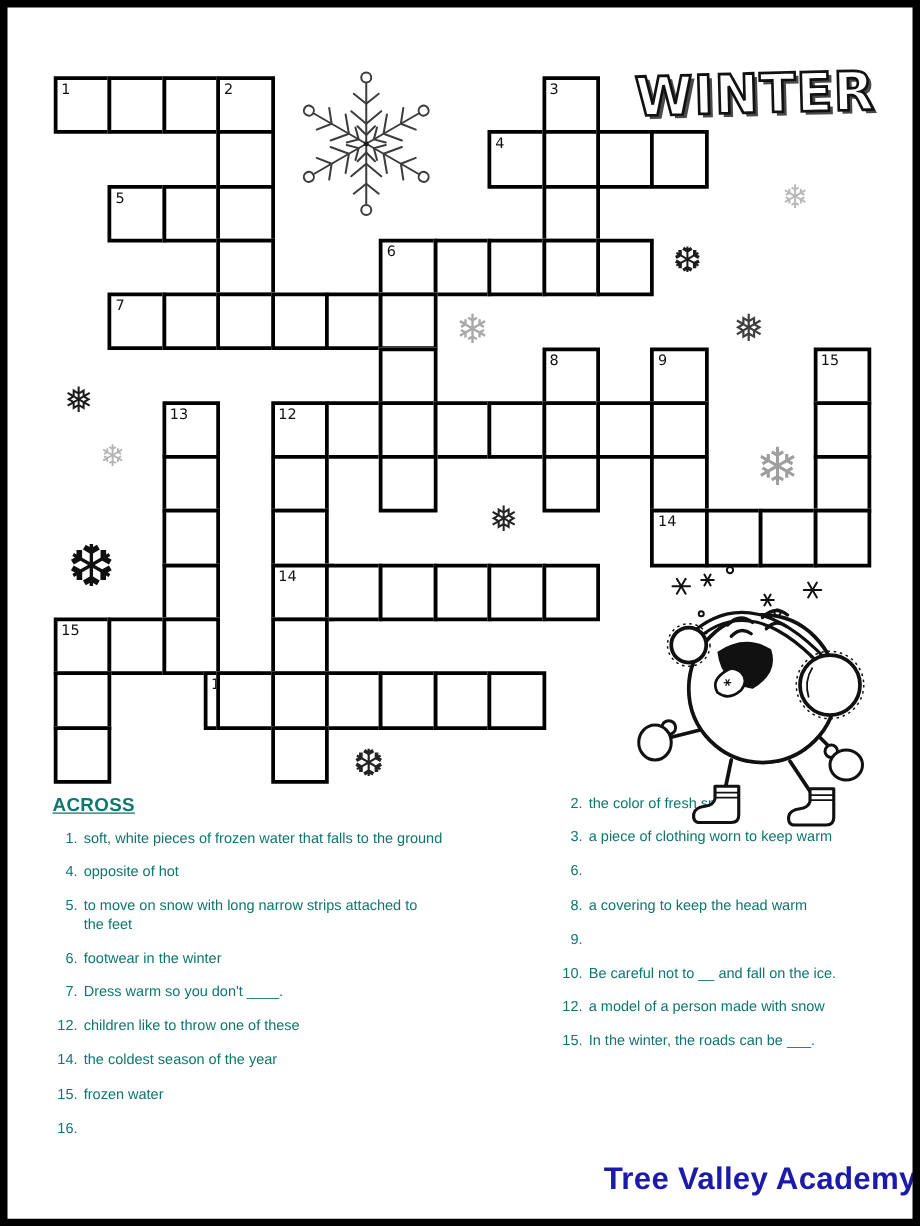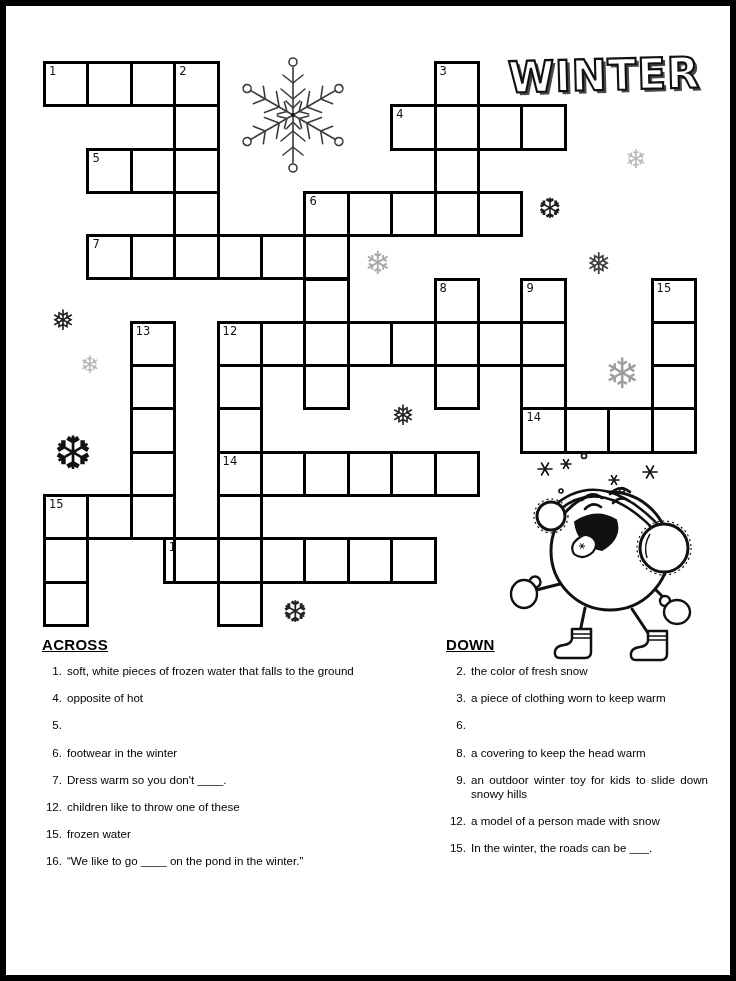--- a/index.html
+++ b/index.html
@@ -24,21 +24,21 @@
   }
   .art{position:absolute;z-index:5;pointer-events:none;}
 
   
   .title-svg{position:absolute;left:503px;top:44px;z-index:4;pointer-events:none;}
   .title-svg text{
     font-family:"DejaVu Sans",sans-serif;font-weight:bold;font-size:43px;letter-spacing:1px;
   }
 
   
-  .clues{position:absolute;z-index:3;color:#000000;}
+  .clues{position:absolute;z-index:3;color:#0f766e;}
   .clues .hdr{
     font-size:15px;font-weight:bold;text-decoration:underline;
     margin:0 0 11px 2px;letter-spacing:.3px;
   }
   .clue{display:flex;margin-bottom:13px;font-size:11.6px;line-height:14.2px;}
   .clue .num{flex:0 0 22px;text-align:right;}
   .clue .txt{margin-left:5px;}
   .across{left:40px;top:636px;width:382px;}
   .down{left:444px;top:636px;width:282px;}
   .across .txt{max-width:336px;}
@@ -286,71 +286,78 @@
         <div class="clue">
     <span class="num">1.</span>
     <span class="txt">soft, white pieces of frozen water that falls to the ground</span>
   </div>
         <div class="clue">
     <span class="num">4.</span>
     <span class="txt">opposite of hot</span>
   </div>
         <div class="clue">
     <span class="num">5.</span>
+    <span class="txt">to move on snow with long narrow strips attached to the feet</span>
   </div>
         <div class="clue">
     <span class="num">6.</span>
     <span class="txt">footwear in the winter</span>
   </div>
         <div class="clue">
     <span class="num">7.</span>
     <span class="txt">Dress warm so you don't ____.</span>
   </div>
         <div class="clue">
     <span class="num">12.</span>
     <span class="txt">children like to throw one of these</span>
   </div>
         <div class="clue">
+    <span class="num">14.</span>
+    <span class="txt">the coldest season of the year</span>
+  </div>
+        <div class="clue">
     <span class="num">15.</span>
     <span class="txt">frozen water</span>
   </div>
         <div class="clue">
     <span class="num">16.</span>
-    <span class="txt">“We like to go ____ on the pond in the winter.”</span>
   </div>
       </div>
   </div>
 
   <div class="clues down">
-    <h3 class="hdr">DOWN</h3>
     <div class="list" id="down-list">
         <div class="clue">
     <span class="num">2.</span>
     <span class="txt">the color of fresh snow</span>
   </div>
         <div class="clue">
     <span class="num">3.</span>
     <span class="txt">a piece of clothing worn to keep warm</span>
   </div>
         <div class="clue">
     <span class="num">6.</span>
   </div>
         <div class="clue">
     <span class="num">8.</span>
     <span class="txt">a covering to keep the head warm</span>
   </div>
         <div class="clue">
     <span class="num">9.</span>
-    <span class="txt">an outdoor winter toy for kids to slide down snowy hills</span>
+  </div>
+        <div class="clue">
+    <span class="num">10.</span>
+    <span class="txt">Be careful not to __ and fall on the ice.</span>
   </div>
         <div class="clue">
     <span class="num">12.</span>
     <span class="txt">a model of a person made with snow</span>
   </div>
         <div class="clue">
     <span class="num">15.</span>
     <span class="txt">In the winter, the roads can be ___.</span>
   </div>
       </div>
   </div>
 
+  <div class="brand" style="color: rgb(28, 26, 169);">Tree Valley Academy</div>
 
 </div>
 
 </body></html>

